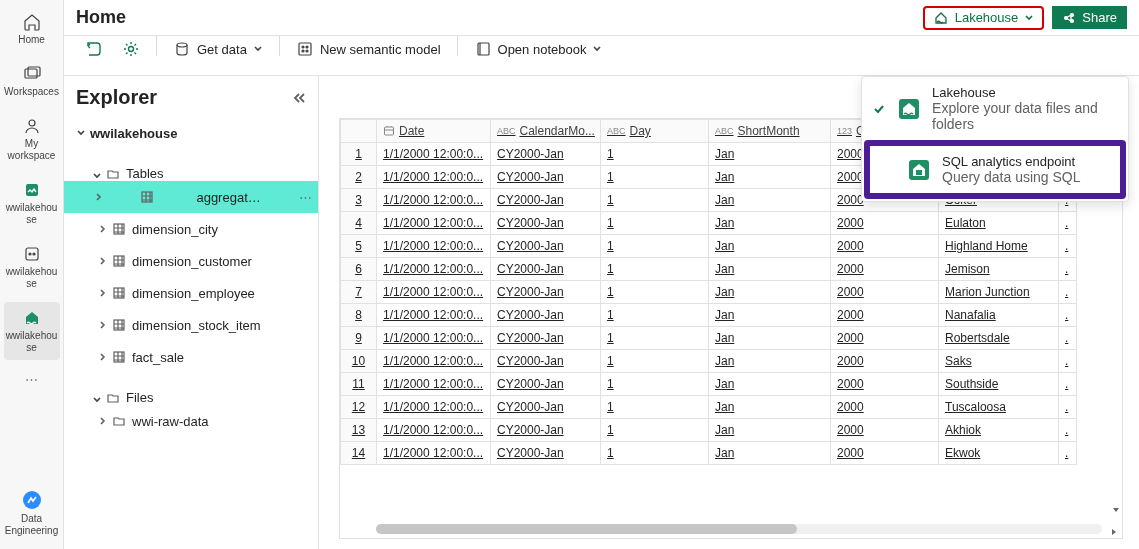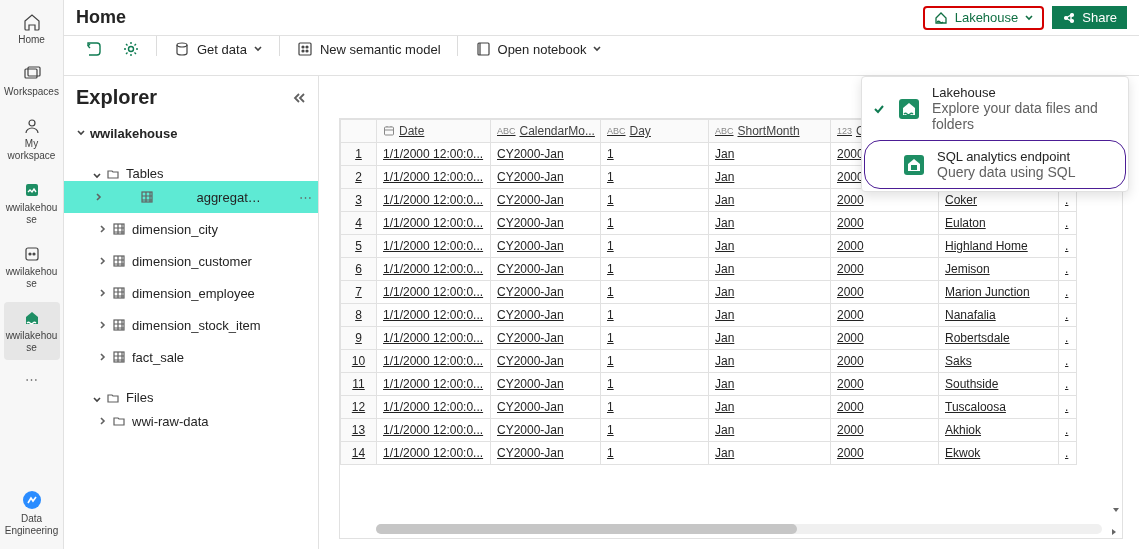--- a/index.html
+++ b/index.html
@@ -247,22 +247,22 @@
     z-index: 10;
   }
   .mode-item {
     display: flex;
     align-items: center;
     padding: 8px 10px;
     gap: 10px;
     cursor: pointer;
   }
   .mode-item.highlight {
-    border: 1px solid #4c1d95;
-    border-radius: 16px;
+    border: 6px solid #4c1d95;
+    border-radius: 4px;
     margin: 0 2px 2px;
   }
   .mode-item .check { width: 16px; color: #0f7b52; }
   .mode-item .text .t1 { font-size: 13px; font-weight: 400; }
   .mode-item .text .t2 { font-size: 14px; color: #616161; }
   svg { display: block; }
 </style>
 </head>
 <body>
 

